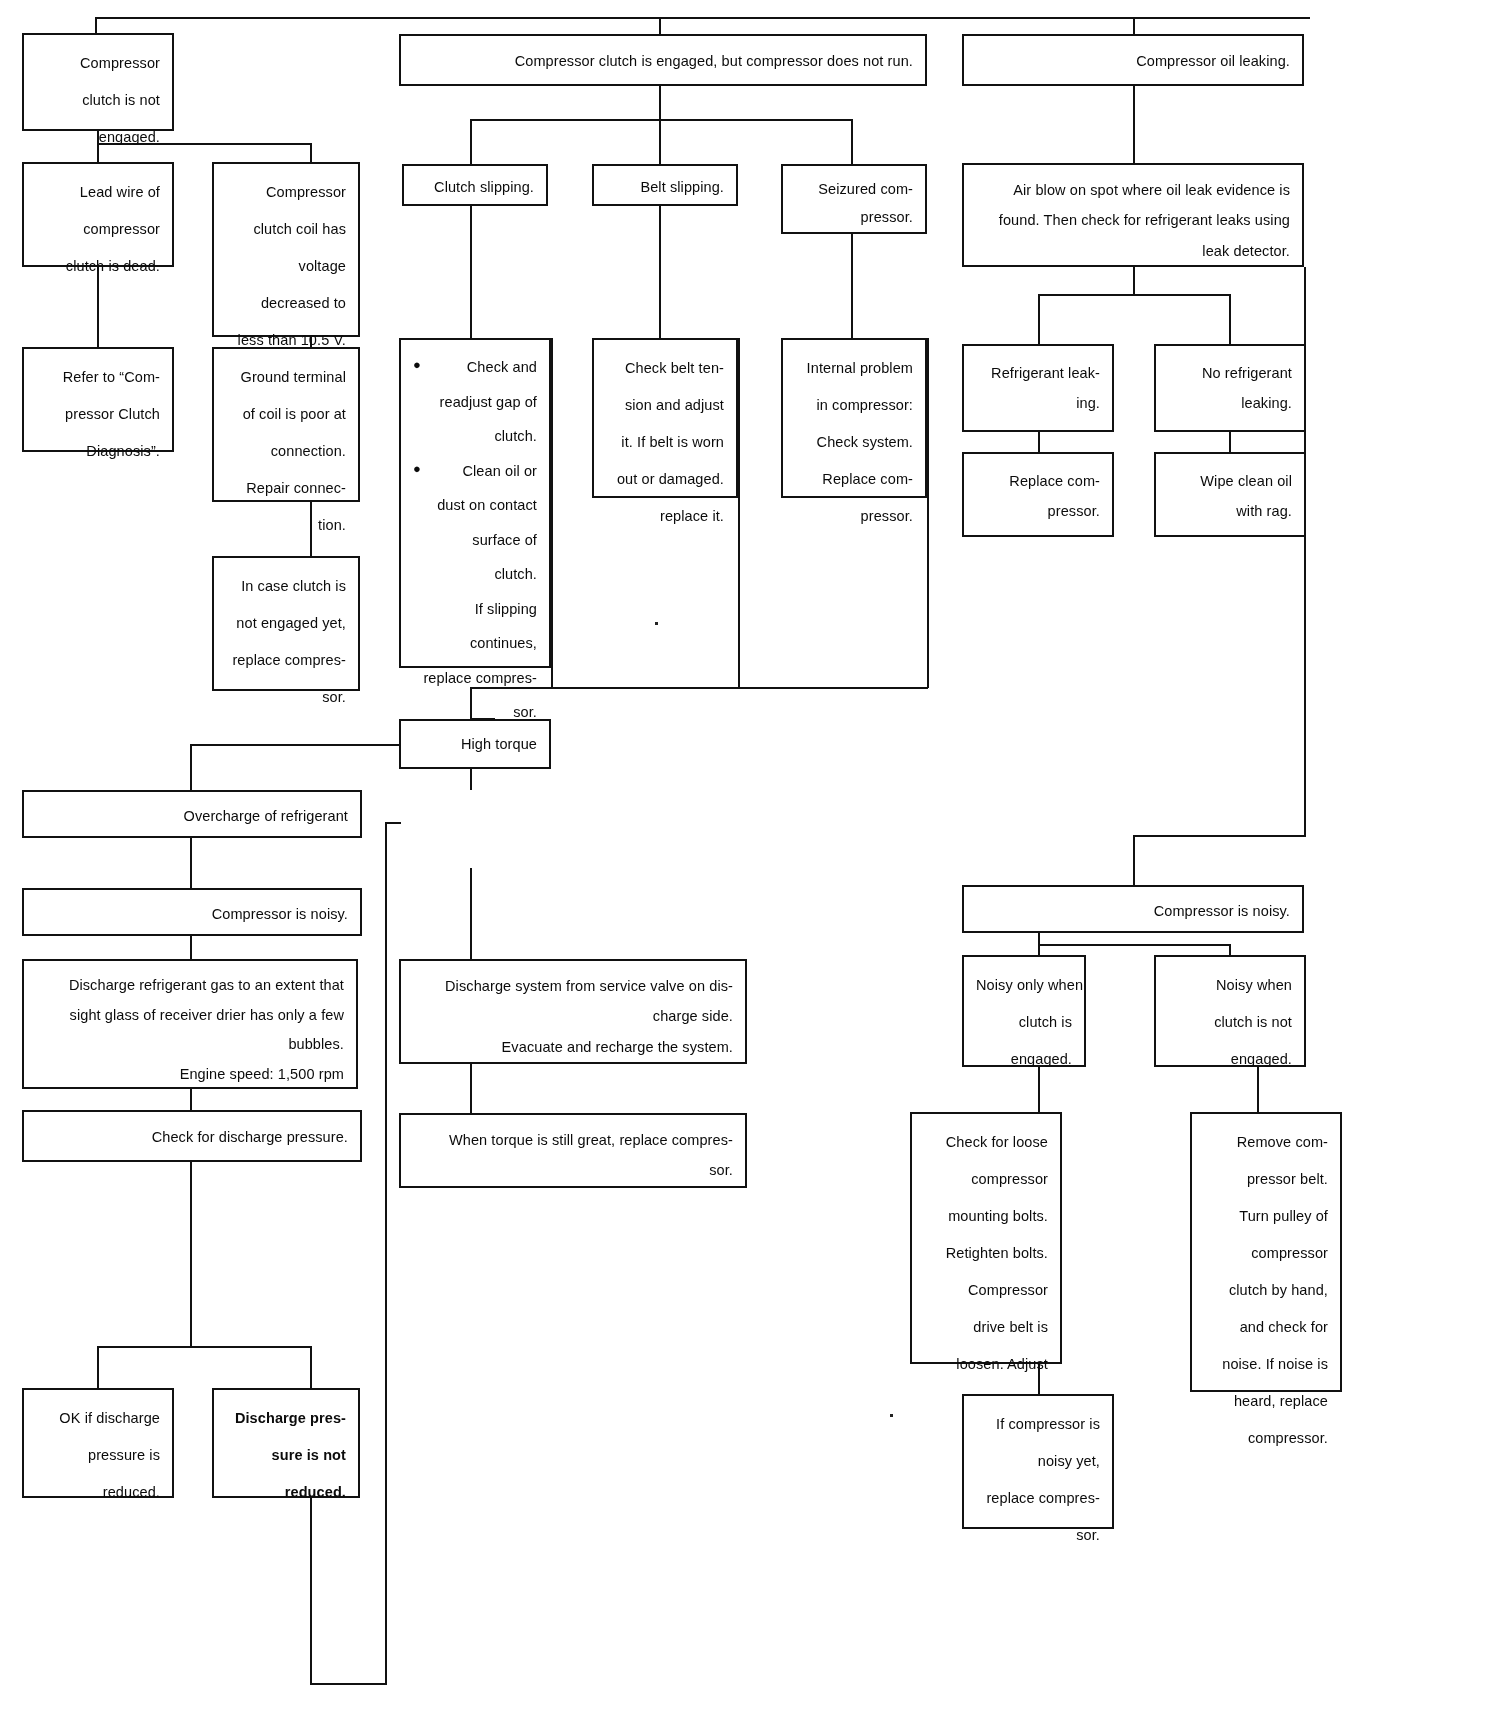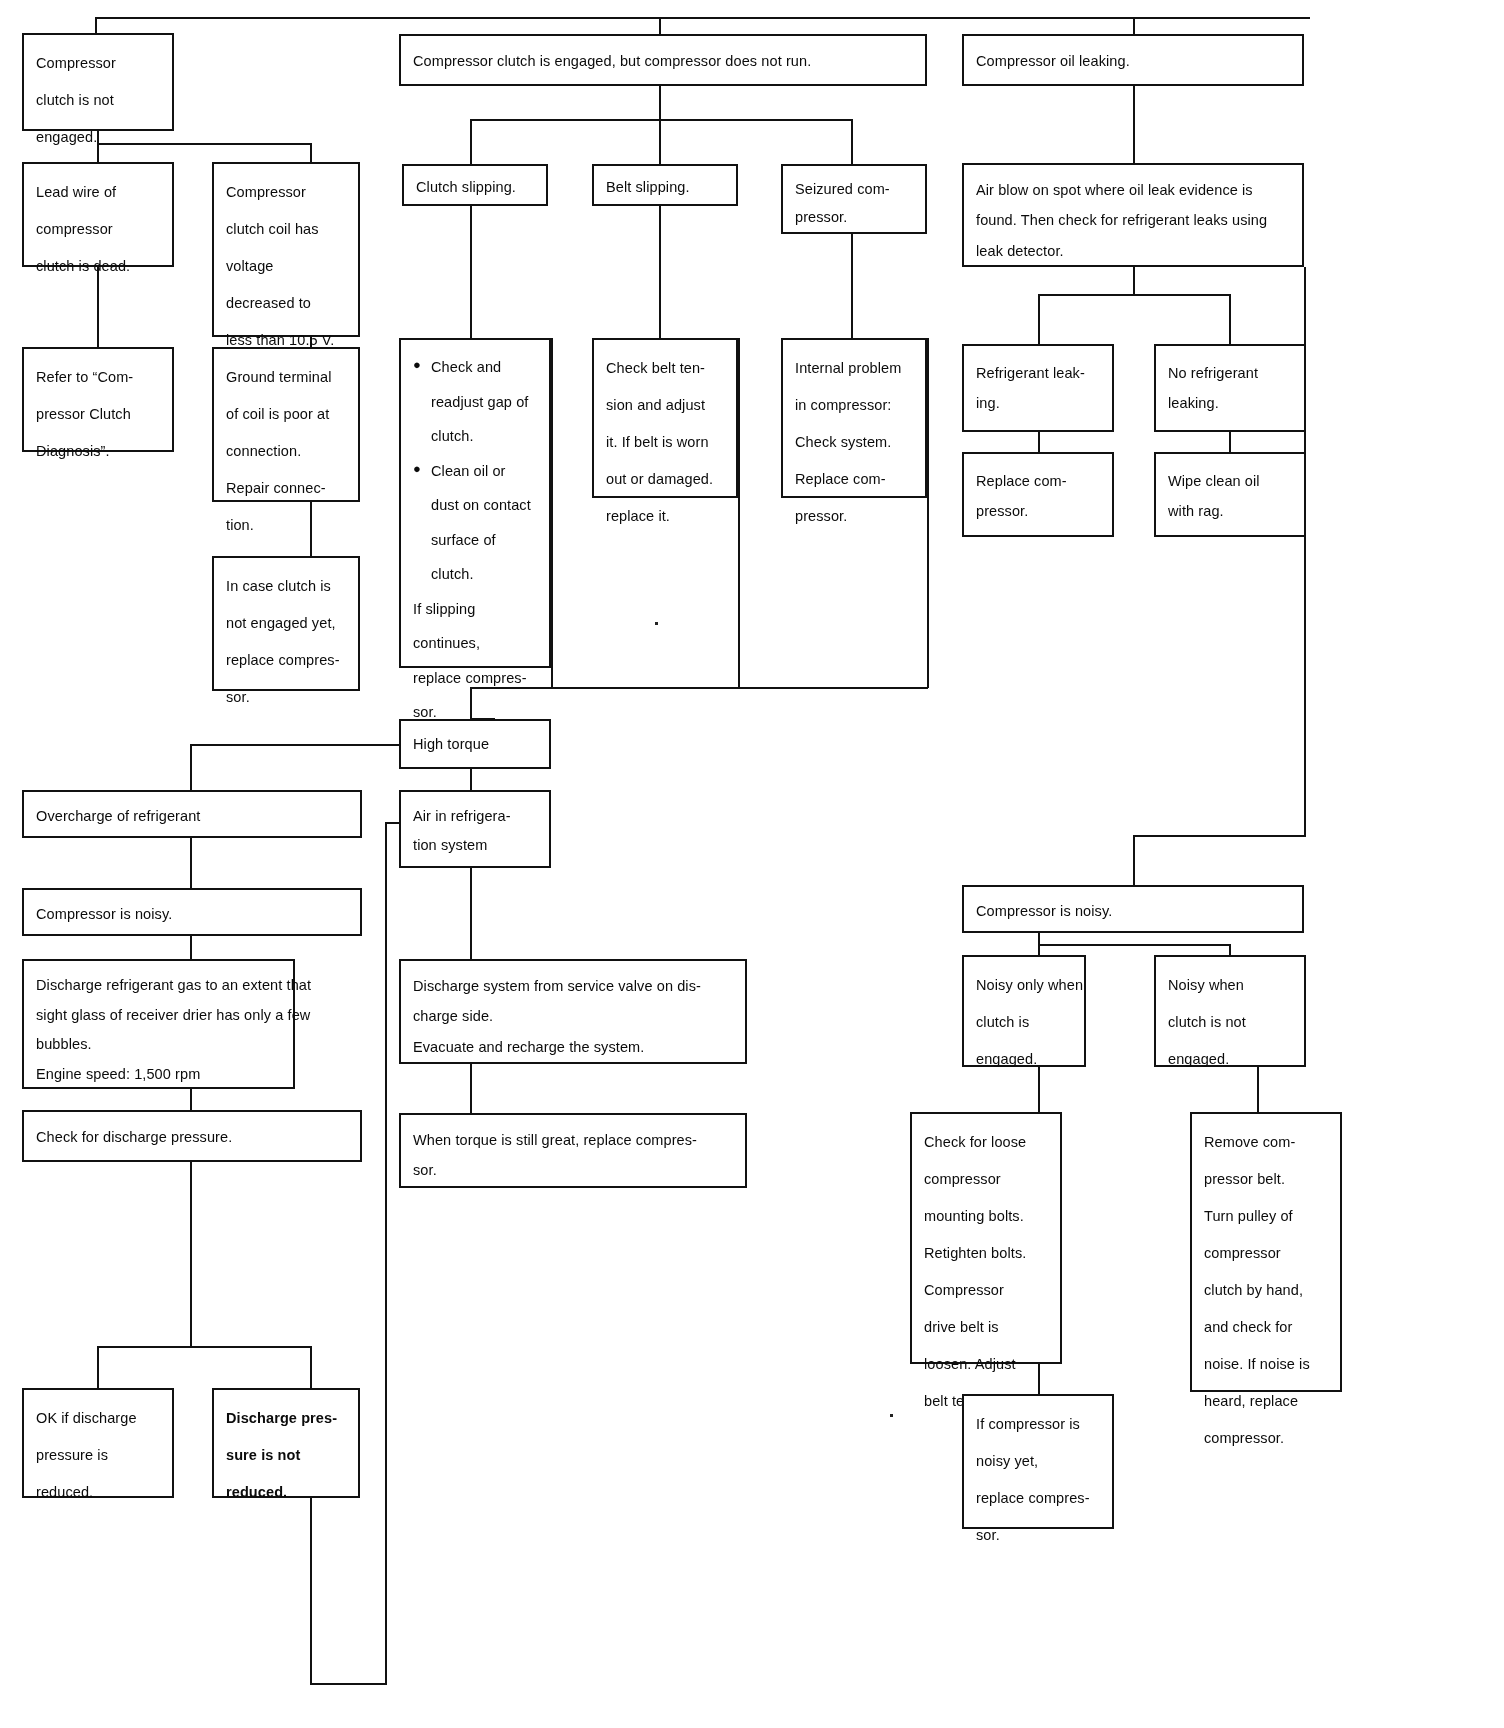--- a/index.html
+++ b/index.html
@@ -20,20 +20,21 @@
     position: absolute;
     box-sizing: border-box;
     border: 2px solid #111111;
     background: #ffffff;
     padding: 10px 12px;
     font-size: 14.5px;
     line-height: 2.55;
     letter-spacing: 0.1px;
     color: #0b0b0b;
     z-index: 5;
+    text-align: right;
   }
   .box.tight { line-height: 2.3; }
   .box.wide  { line-height: 2.2; }
   .box .ln { display: block; white-space: pre; }
   .box ul {
     margin: 0;
     padding: 0;
     list-style: none;
   }
   .box li {
@@ -203,34 +204,30 @@
   </div>
 
   <div class="h" style="left:190px; top:744px; width:210px;"></div>
   <div class="v" style="left:190px; top:744px; height:46px;"></div>
   <div class="v" style="left:470px; top:769px; height:21px;"></div>
 
   <div class="box" style="left:22px; top:790px; width:340px; height:48px; line-height:1.6; padding-top:13px;">
     <span class="ln">Overcharge of refrigerant</span>
   </div>
 
-  <div class="box" style="left:399px; top:790px; width:152px; height:78px; line-height:2.0; padding-top:10px;">
-    <span class="ln">Air in refrigera-</span>
-    <span class="ln">tion system</span>
-  </div>
 
   <div class="v" style="left:190px; top:838px; height:50px;"></div>
 
   <div class="box" style="left:22px; top:888px; width:340px; height:48px; line-height:1.6; padding-top:13px;">
     <span class="ln">Compressor is noisy.</span>
   </div>
 
   <div class="v" style="left:190px; top:936px; height:23px;"></div>
 
-  <div class="box wide" style="left:22px; top:959px; width:273px; height:130px; line-height:2.05;">
+  <div class="box wide" style="left:22px; top:959px; width:336px; height:130px; line-height:2.05;">
     <span class="ln">Discharge refrigerant gas to an extent that</span>
     <span class="ln">sight glass of receiver drier has only a few</span>
     <span class="ln">bubbles.</span>
     <span class="ln">Engine speed: 1,500 rpm</span>
   </div>
 
   <div class="v" style="left:190px; top:1089px; height:21px;"></div>
 
   <div class="box" style="left:22px; top:1110px; width:340px; height:52px; line-height:1.6; padding-top:14px;">
     <span class="ln">Check for discharge pressure.</span>

